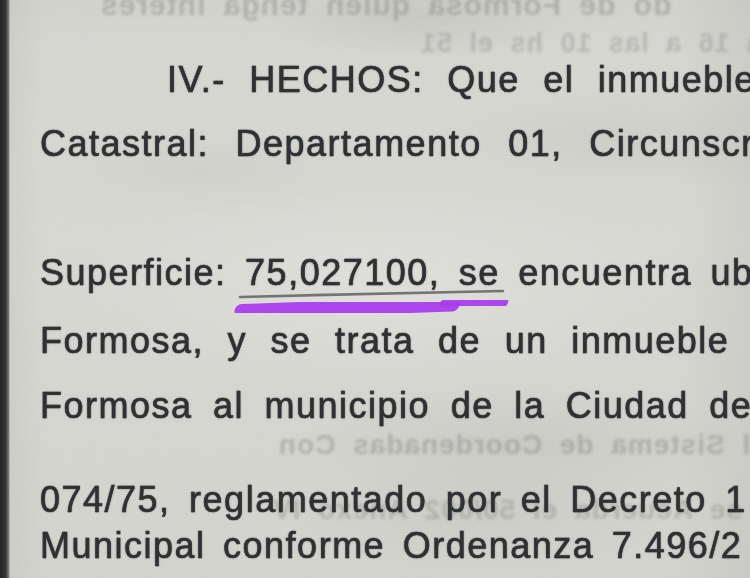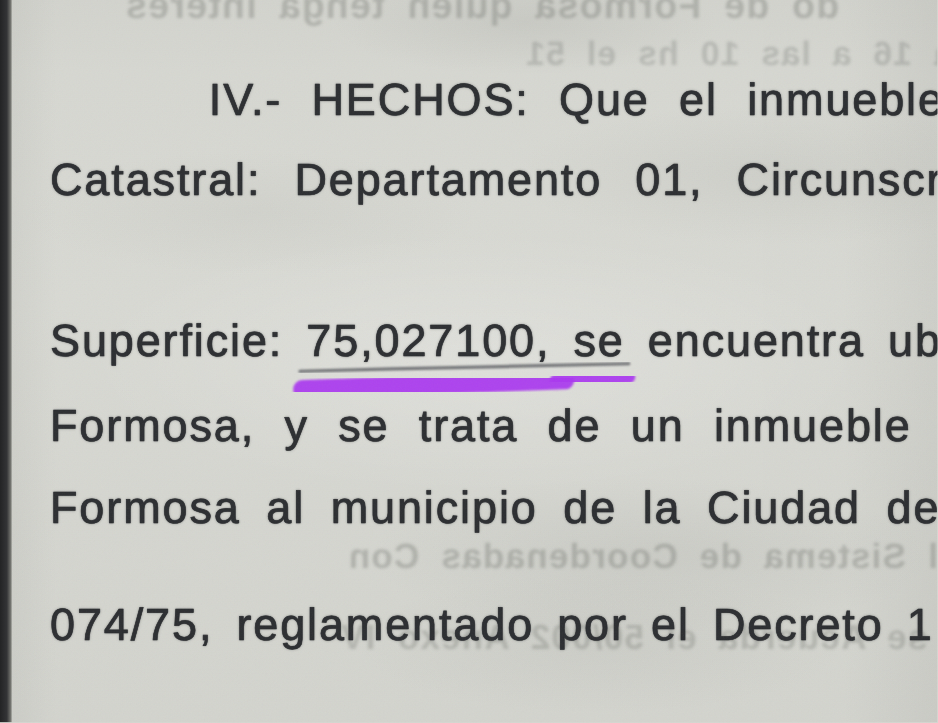--- a/index.html
+++ b/index.html
@@ -73,20 +73,21 @@
   <div class="bleed b2">el dia 16 a las 10 hs el 51</div>
   <div class="bleed b3">con el Sistema de Coordenadas Con</div>
   <div class="bleed b4">se Acuerda el 50/002 Anexo IV</div>
 
   <div class="line l1">IV.- HECHOS: Que el inmueble</div>
   <div class="line l2">Catastral: Departamento 01, Circunscri</div>
   <div class="line l4">Superficie: 75,027100, se encuentra ubi</div>
   <div class="line l5">Formosa, y se trata de un inmueble</div>
   <div class="line l6">Formosa al municipio de la Ciudad de</div>
   <div class="line l7">074/75, reglamentado por el Decreto 1</div>
+  <div class="line l8">Municipal conforme Ordenanza 7.496/2</div>
 
   <svg class="marks" width="750" height="578" viewBox="0 0 750 578">
     <defs>
       <filter id="soft" x="-20%" y="-20%" width="140%" height="140%">
         <feGaussianBlur stdDeviation="0.7"></feGaussianBlur>
       </filter>
     </defs>
 
     <path class="pen-stroke" d="M240 297 C 330 294.5, 430 292.5, 503 291" fill="none" stroke="#4e5055" stroke-width="2.6" stroke-linecap="round" opacity="0.75" filter="url(#soft)"></path>
 

